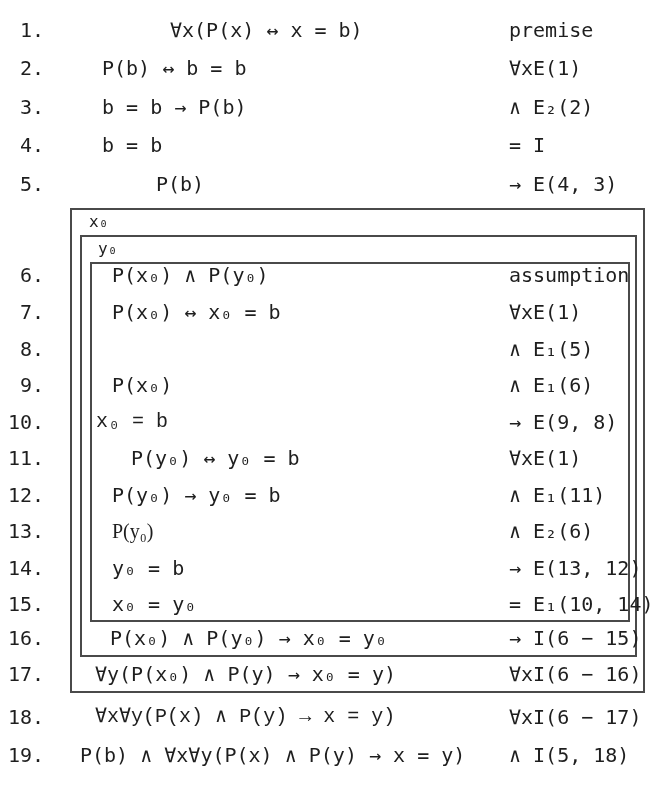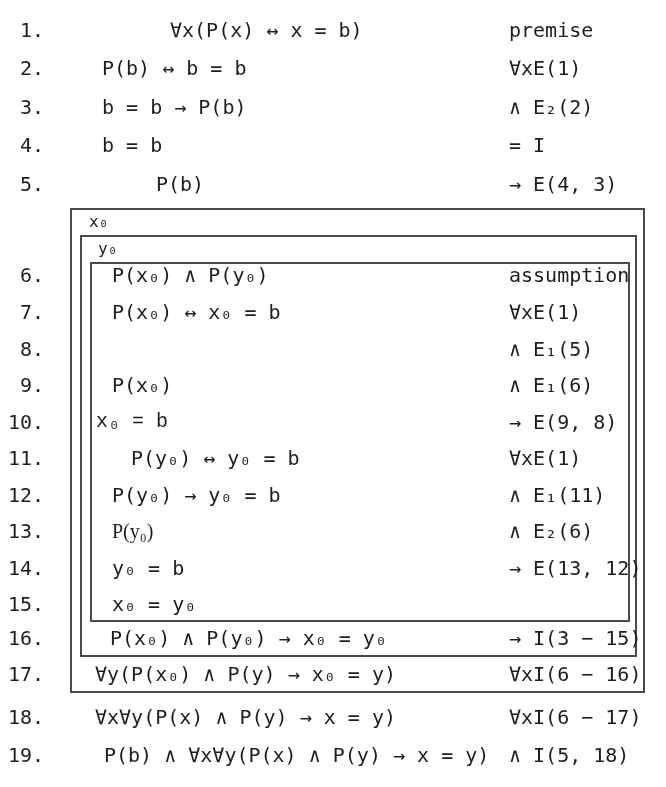--- a/index.html
+++ b/index.html
@@ -78,20 +78,20 @@
       <div class="row" style="top: 172px;"><span class="num">5.</span><span class="formula" style="left: 120px; margin-left: 36px;">P(b)</span><span class="just">→ E(4, 3)</span></div>
       <div class="row" style="top: 263px;"><span class="num">6.</span><span class="formula" style="left: 112px;">P(x₀) ∧ P(y₀)</span><span class="just">assumption</span></div>
       <div class="row" style="top: 300px;"><span class="num">7.</span><span class="formula" style="left: 112px;">P(x₀) ↔ x₀ = b</span><span class="just">∀xE(1)</span></div>
       <div class="row" style="top: 336.5px;"><span class="num">8.</span><span class="just">∧ E₁(5)</span></div>
       <div class="row" style="top: 373px;"><span class="num">9.</span><span class="formula" style="left: 112px;">P(x₀)</span><span class="just">∧ E₁(6)</span></div>
       <div class="row" style="top: 409.5px;"><span class="num">10.</span><span class="formula" style="left: 96px; font-family: Liberation Mono, monospace;">x₀ = b</span><span class="just">→ E(9, 8)</span></div>
       <div class="row" style="top: 446px;"><span class="num">11.</span><span class="formula" style="left: 112px; margin-left: 19px;">P(y₀) ↔ y₀ = b</span><span class="just">∀xE(1)</span></div>
       <div class="row" style="top: 482.5px;"><span class="num">12.</span><span class="formula" style="left: 112px;">P(y₀) → y₀ = b</span><span class="just">∧ E₁(11)</span></div>
       <div class="row" style="top: 519px;"><span class="num">13.</span><span class="formula" style="left: 112px; font-family: Liberation Serif, serif;">P(y₀)</span><span class="just">∧ E₂(6)</span></div>
       <div class="row" style="top: 555.5px; padding-left: 12px;"><span class="num">14.</span><span class="formula" style="left: 112px;">y₀ = b</span><span class="just">→ E(13, 12)</span></div>
-      <div class="row" style="top: 592px;"><span class="num">15.</span><span class="formula" style="left: 112px;">x₀ = y₀</span></div>
-      <div class="row" style="top: 626px;"><span class="num">16.</span><span class="formula" style="left: 110px;">P(x₀) ∧ P(y₀) → x₀ = y₀</span><span class="just">→ I(3 − 15)</span></div>
+      <div class="row" style="top: 592px;"><span class="num">15.</span><span class="formula" style="left: 112px;">x₀ = y₀</span><span class="just">= E₁(10, 14)</span></div>
+      <div class="row" style="top: 626px;"><span class="num">16.</span><span class="formula" style="left: 110px;">P(x₀) ∧ P(y₀) → x₀ = y₀</span><span class="just">→ I(6 − 15)</span></div>
       <div class="row" style="top: 662px;"><span class="num">17.</span><span class="formula" style="left: 95px;">∀y(P(x₀) ∧ P(y) → x₀ = y)</span><span class="just">∀xI(6 − 16)</span></div>
-      <div class="row" style="top: 705px;"><span class="num">18.</span><span class="formula" style="left: 95px;">∀x∀y(P(x) ∧ P(y) → x = y)</span><span class="just">∀xI(6 − 17)</span></div>
-      <div class="row" style="top: 743px;"><span class="num">19.</span><span class="formula" style="left: 104px;">P(b) ∧ ∀x∀y(P(x) ∧ P(y) → x = y)</span><span class="just">∧ I(5, 18)</span></div>
+      <div class="row" style="top: 705px;"><span class="num">18.</span><span class="formula" style="left: 95px; font-family: Liberation Mono, monospace;">∀x∀y(P(x) ∧ P(y) → x = y)</span><span class="just">∀xI(6 − 17)</span></div>
+      <div class="row" style="top: 743px;"><span class="num">19.</span><span class="formula" style="left: 80px;">P(b) ∧ ∀x∀y(P(x) ∧ P(y) → x = y)</span><span class="just">∧ I(5, 18)</span></div>
     </div>
 
 </div>
 
 </body></html>

